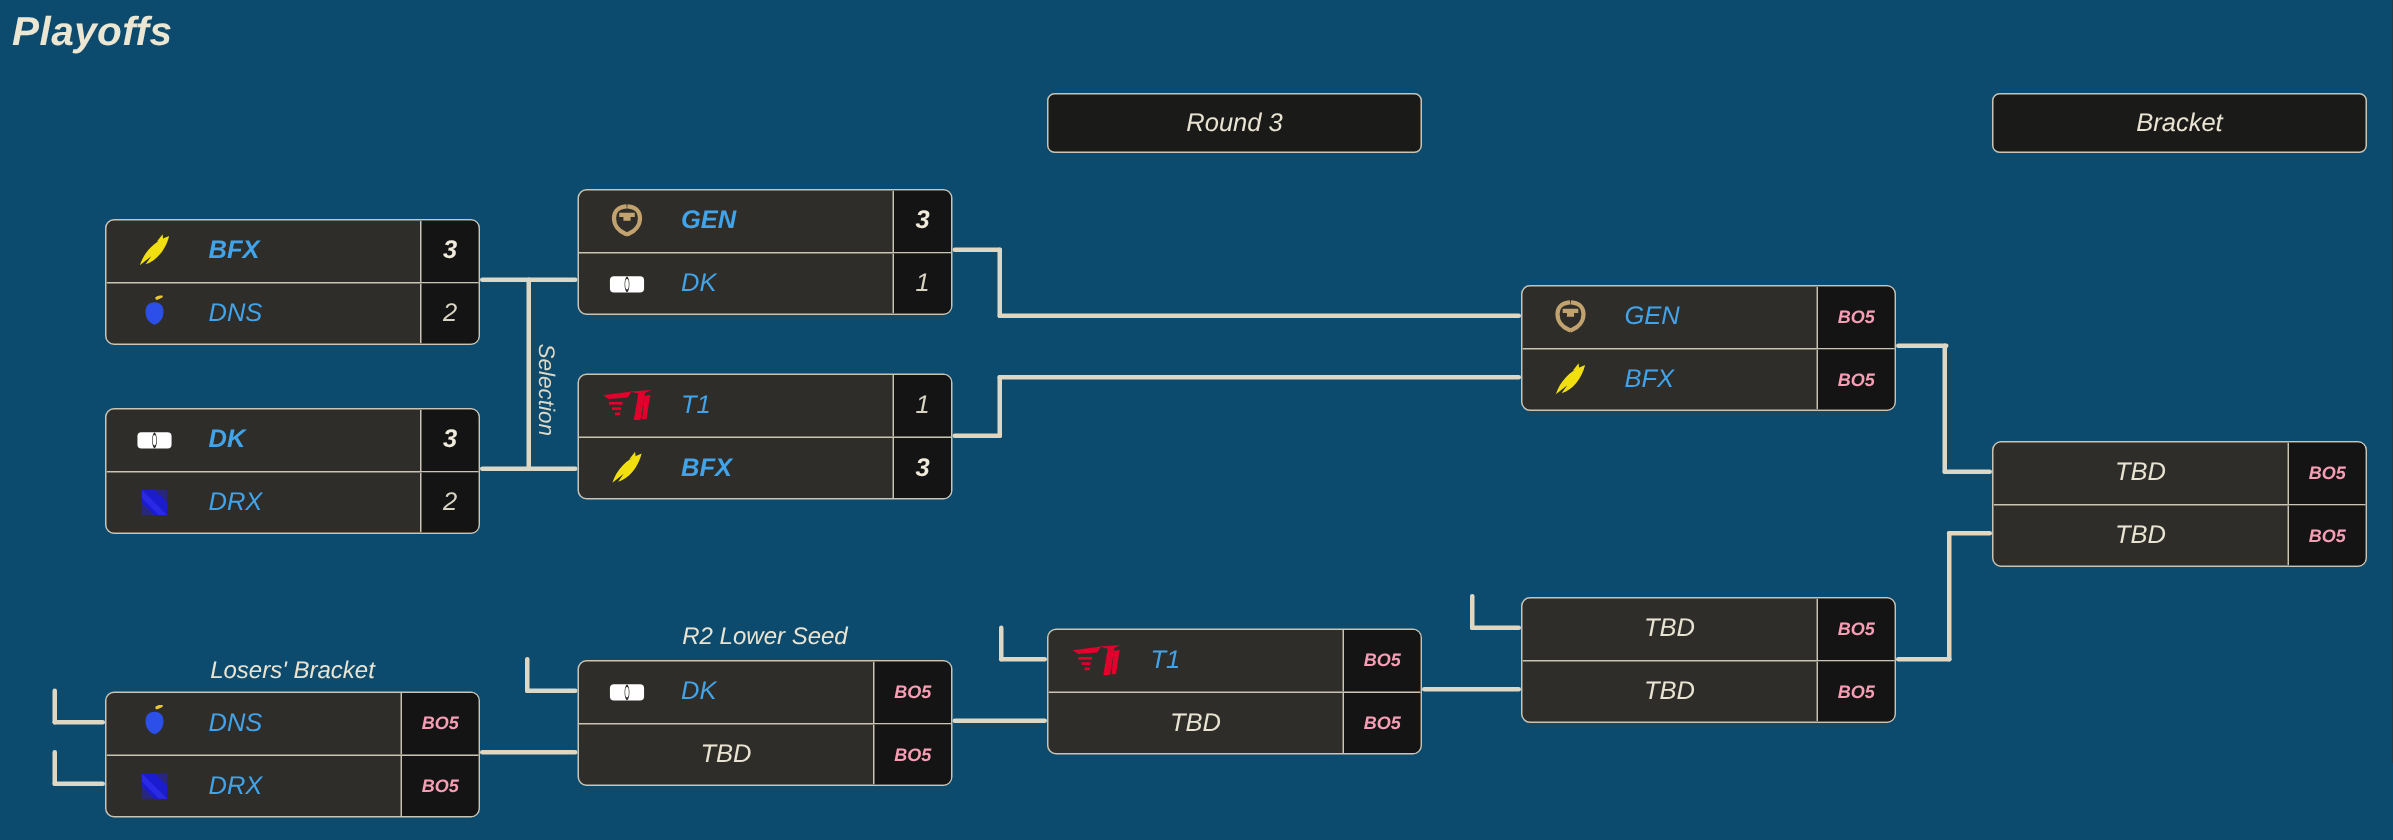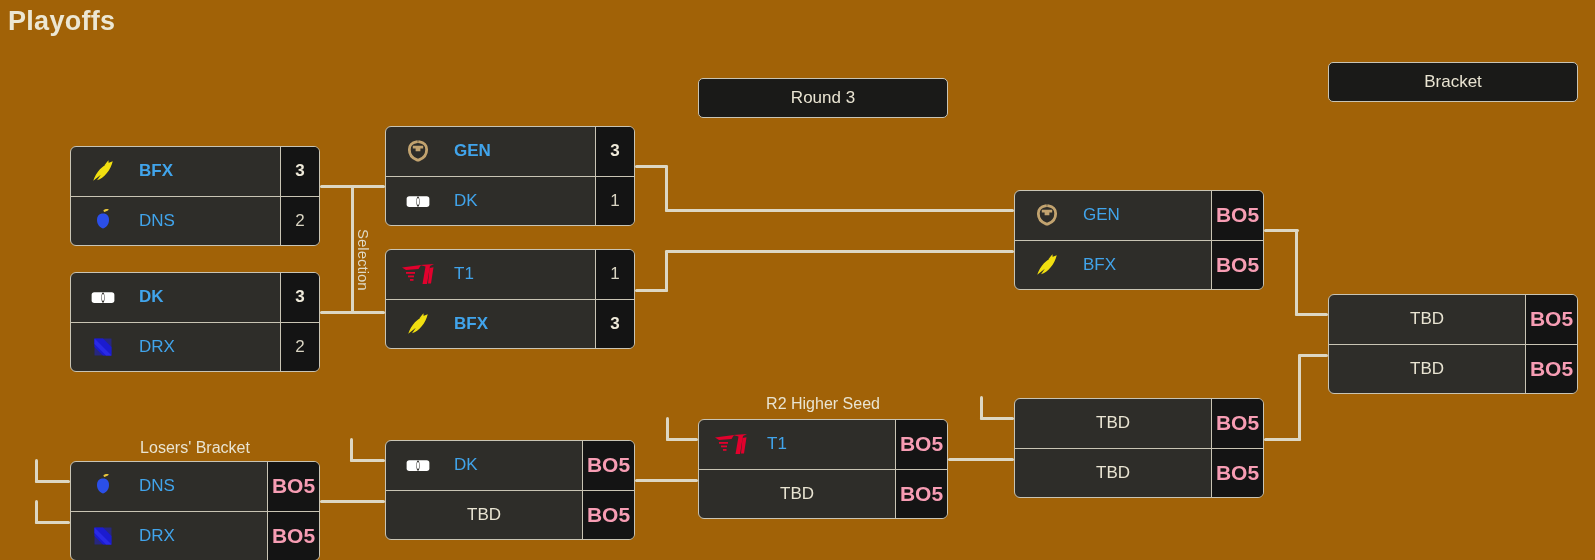--- a/index.html
+++ b/index.html
@@ -1,69 +1,70 @@
 <!DOCTYPE html>
 <html><head>
 <meta charset="utf-8">
 <style>
   html,body{margin:0;padding:0;background:#343230;}
   .stage{
     position:relative;width:1595px;height:560px;overflow:hidden;
-    background:#a16207;
+    background:#0c4a6e;
     font-family:"Liberation Sans", sans-serif;
     color:#e9e4d2;
+    font-style:italic;
   }
   .page-title{
     position:absolute;left:8px;top:6px;
     font-size:27px;font-weight:700;color:#ece7d3;letter-spacing:.3px;
   }
   .round-header{
     position:absolute;width:250px;height:40px;box-sizing:border-box;
     background:#1a1a18;border:1px solid #c9c4b4;border-radius:5px;
     display:flex;align-items:center;justify-content:center;
     font-size:17px;color:#e9e4d2;
   }
   .match{
-    position:absolute;width:250px;height:100px;box-sizing:border-box;
+    position:absolute;width:250px;height:84px;box-sizing:border-box;
     background:#2e2d29;border:1px solid #c9c4b4;border-radius:6px;
     display:flex;flex-direction:column;overflow:hidden;
   }
   .row{flex:1;display:flex;align-items:center;min-height:0;}
   .row + .row{border-top:1px solid #c9c4b4;}
   .logo{width:34px;margin-left:15px;display:flex;align-items:center;justify-content:center;flex:none;}
   .name{margin-left:19px;font-size:17px;color:#41a4eb;font-weight:400;white-space:nowrap;}
   .row.winner .name{font-weight:700;}
   .name.center{flex:1;text-align:center;margin:0;color:#e9e4d2;}
   .score{
     margin-left:auto;align-self:stretch;flex:none;width:38px;
     background:#141414;border-left:1px solid #c9c4b4;
     display:flex;align-items:center;justify-content:center;
     font-size:17px;color:#d9d4c2;
   }
   .row.winner .score{font-weight:700;color:#f0ebdb;}
-  .score.bo5{width:51px;color:#f79db4;font-weight:700;font-size:21px;}
+  .score.bo5{width:51px;color:#f79db4;font-weight:700;font-size:12px;}
   .bracket-label{
     position:absolute;width:250px;text-align:center;
     font-size:16px;color:#e9e4d2;
   }
   .selection-label{
     position:absolute;left:355px;top:205px;height:110px;
     writing-mode:vertical-rl;text-align:center;
     font-size:15px;color:#ded9c6;
   }
   .cl{position:absolute;background:#ddd7c3;border-radius:2px;}
 </style>
 </head>
 <body>
 
 <div class="stage">
 
   <div class="page-title">Playoffs</div>
 
-  <div class="round-header" style="left:698px;top:78px">Round 3</div>
+  <div class="round-header" style="left:698px;top:62px">Round 3</div>
   <div class="round-header" style="left:1328px;top:62px">Bracket</div>
 
   <div class="cl" style="left:320px;top:185px;width:65px;height:3px"></div>
   <div class="cl" style="left:320px;top:311px;width:65px;height:3px"></div>
   <div class="cl" style="left:351px;top:185px;width:3px;height:129px"></div>
   <div class="cl" style="left:635px;top:165px;width:33px;height:3px"></div>
   <div class="cl" style="left:665px;top:165px;width:3px;height:47px"></div>
   <div class="cl" style="left:665px;top:209px;width:349px;height:3px"></div>
   <div class="cl" style="left:635px;top:289px;width:33px;height:3px"></div>
   <div class="cl" style="left:665px;top:250px;width:3px;height:42px"></div>
@@ -247,39 +248,39 @@
             <rect x="3.5" y="3.5" width="17" height="17" fill="#2222c8" opacity="0.55"></rect>
             <path d="M3.5 3.5h8.5l8.5 8.5v8.5h-8.5L3.5 12z" fill="#1b1bd0"></path>
             <path d="M3.5 3.5l17 17h-5.5L3.5 9z" fill="#2a2ae6"></path>
           </svg>
       </span>
       <span class="name">DRX</span>
       <span class="score bo5">BO5</span>
     </div>
   </div>
 
+  <div class="bracket-label" style="left:385px;top:416px">R2 Lower Seed</div>
   <div class="match" style="left:385px;top:440px">
     <div class="row">
       <span class="logo">
         <svg width="26" height="26" viewBox="0 0 24 24">
             <rect x="1.5" y="7.5" width="21" height="10" rx="2.5" fill="#ffffff"></rect>
             <path d="M12 7.5c-2 1.3-2 8.7 0 10 2-1.3 2-8.7 0-10z" fill="#2e2d29"></path>
             <ellipse cx="12" cy="12.5" rx="1.1" ry="3.2" fill="#ffffff"></ellipse>
           </svg>
       </span>
       <span class="name">DK</span>
       <span class="score bo5">BO5</span>
     </div>
     <div class="row">
       <span class="name center">TBD</span>
       <span class="score bo5">BO5</span>
     </div>
   </div>
 
-  <div class="bracket-label" style="left:698px;top:395px">R2 Higher Seed</div>
   <div class="match" style="left:698px;top:419px">
     <div class="row">
       <span class="logo">
         <svg width="34" height="22" viewBox="0 0 34 22">
             <g fill="#e2012d">
               <polygon points="1,4.5 20,2 17.5,6 5,7"></polygon>
               <polygon points="19,2 33,1 29,3 26,21 21.5,21 24.5,3.5"></polygon>
               <polygon points="28.5,5 32.5,4.2 30,20.5 27,20.5"></polygon>
               <rect x="5" y="9" width="9" height="1.8"></rect>
               <rect x="7" y="12.5" width="6" height="1.8"></rect>

